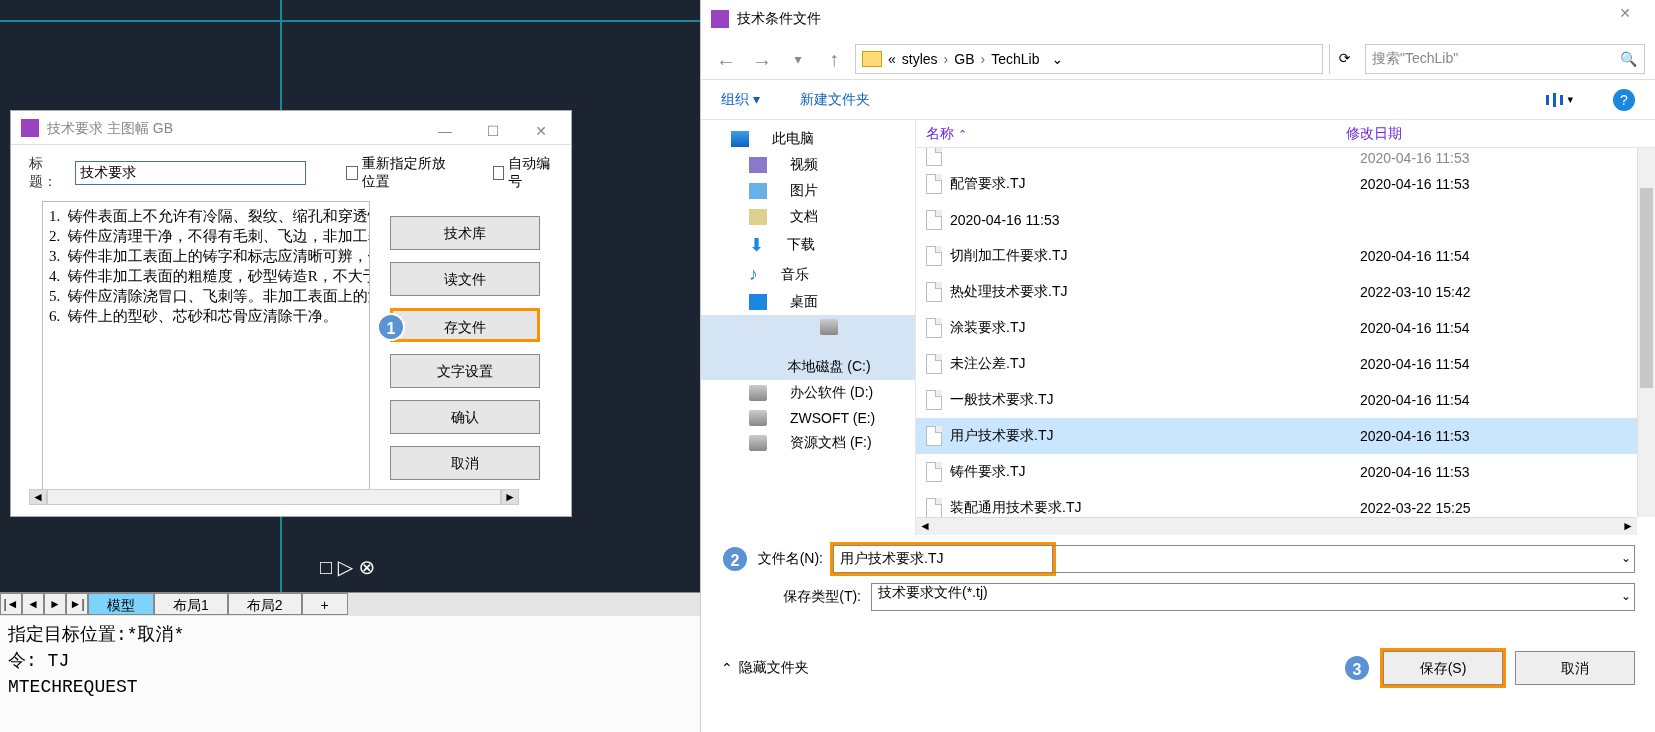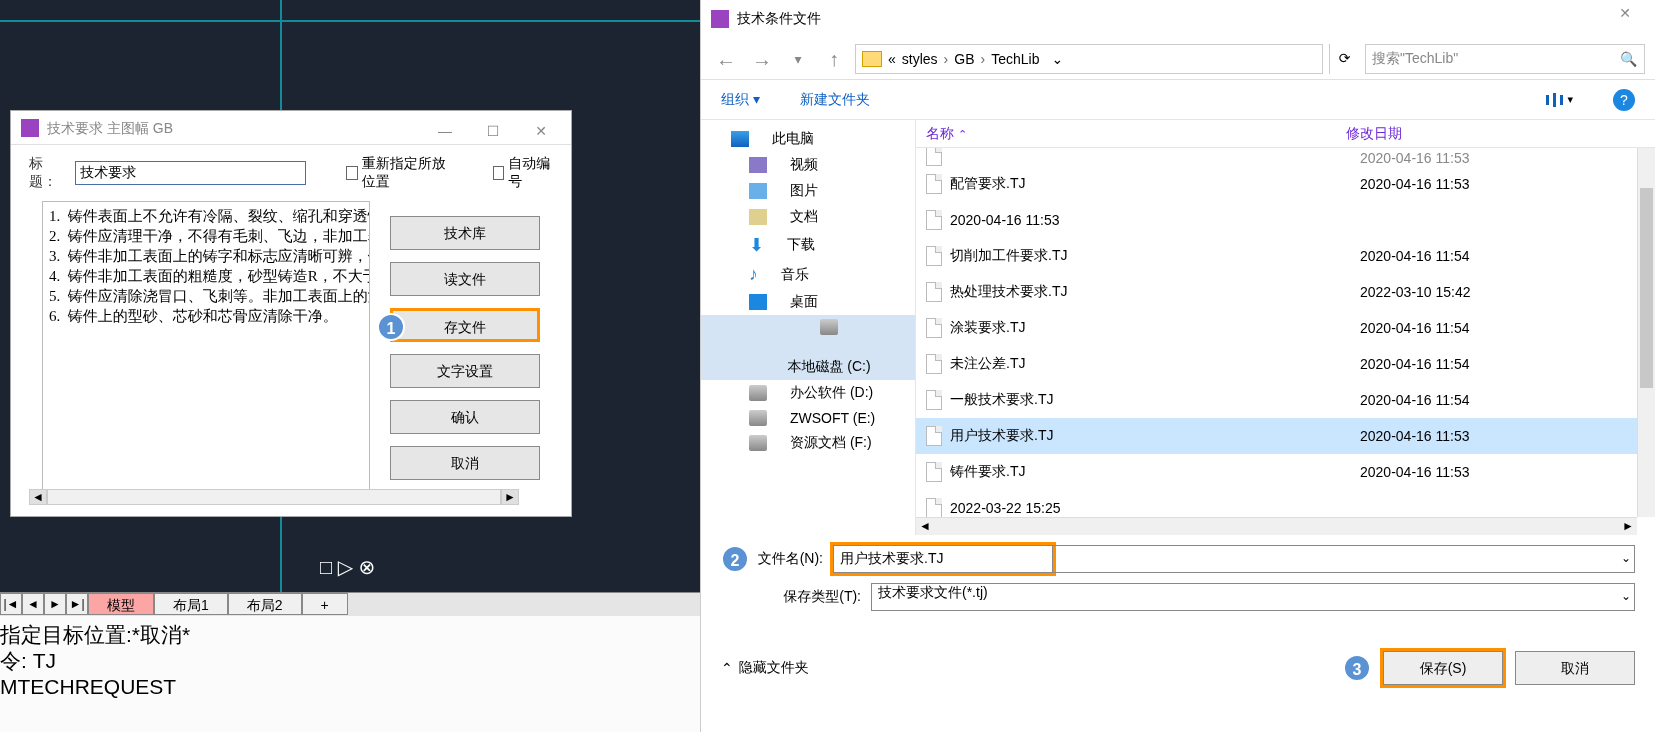--- a/index.html
+++ b/index.html
@@ -23,22 +23,22 @@
 .btncol{display:flex;flex-direction:column;gap:12px;padding-top:15px;}
 .btncol .btn{width:150px;height:34px;border:1px solid #8a8a8a;background:#e6e6e6;text-align:center;line-height:32px;}
 .btncol .btn.sel{border:3px solid #ff9000;position:relative;}
 .badge{position:absolute;width:28px;height:28px;border-radius:50%;background:#5b92d4;color:#fff;text-align:center;line-height:28px;font-weight:bold;font-size:16px;border:2px solid #fff;}
 .hscroll{position:absolute;bottom:10px;left:18px;width:490px;height:18px;display:flex;align-items:center;}
 .hscroll .track{flex:1;height:16px;background:#f0f0f0;border:1px solid #ccc;}
 .hscroll .arr{width:18px;height:16px;background:#e0e0e0;border:1px solid #ccc;text-align:center;font-size:12px;line-height:14px;}
 .tabs{position:absolute;left:0;bottom:116px;height:24px;display:flex;background:#e5e5e5;width:700px;border-top:1px solid #888;}
 .tabbtn{width:22px;height:22px;border:1px solid #888;background:#f0f0f0;text-align:center;font-size:12px;line-height:20px;}
 .tab{padding:0 18px;height:22px;line-height:22px;border:1px solid #888;background:#f0f0f0;}
-.tab.active{background:#fca5a5;text-align:center;}
-.cmd{position:absolute;left:0;bottom:0;width:700px;height:116px;background:#fbfbfb;font-family:Liberation Sans, sans-serif;font-size:21px;line-height:26px;padding:6px 0;white-space:pre;}
+.tab.active{background:#7dd3fc;text-align:center;}
+.cmd{position:absolute;left:0;bottom:0;width:700px;height:116px;background:#fbfbfb;font-family:Liberation Mono, monospace;font-size:18px;line-height:26px;padding:6px 8px;white-space:pre;}
 .save-dlg{position:absolute;left:700px;top:0;width:955px;height:732px;background:#fff;border-left:1px solid #ccc;}
 .sd-title{height:38px;display:flex;align-items:center;padding:0 10px;gap:8px;}
 .sd-title .spacer{flex:1;}
 .sd-nav{height:42px;display:flex;align-items:center;padding:0 10px;gap:6px;border-bottom:1px solid #e0e0e0;}
 .navarr{width:30px;height:30px;text-align:center;line-height:30px;color:#888;font-size:20px;}
 .bcrumb{flex:1;height:30px;border:1px solid #ccc;display:flex;align-items:center;padding:0 6px;gap:6px;}
 .folder-ic{width:20px;height:16px;background:#ffda77;border:1px solid #cfa200;}
 .bc-sep{color:#666;}
 .refresh{width:30px;height:30px;text-align:center;line-height:28px;border-left:1px solid #ccc;}
 .search{width:280px;height:30px;border:1px solid #ccc;display:flex;align-items:center;padding:0 6px;color:#888;}
@@ -304,20 +304,21 @@
             <span class="fname">用户技术要求.TJ</span>
             <span class="fdate">2020-04-16 11:53</span>
           </div>
           <div class="fl-row">
             <span class="fic"></span>
             <span class="fname">铸件要求.TJ</span>
             <span class="fdate">2020-04-16 11:53</span>
           </div>
           <div class="fl-row">
             <span class="fic"></span>
+            <span class="fname">装配通用技术要求.TJ</span>
             <span class="fdate">2022-03-22 15:25</span>
           </div>
         </div>
       <div class="vscroll">
           <div class="thumb"></div>
         </div>
       <div class="hscroll2">
           <span class="larr">◄</span>
           <span style="flex:1"></span>
           <span class="rarr">►</span>

